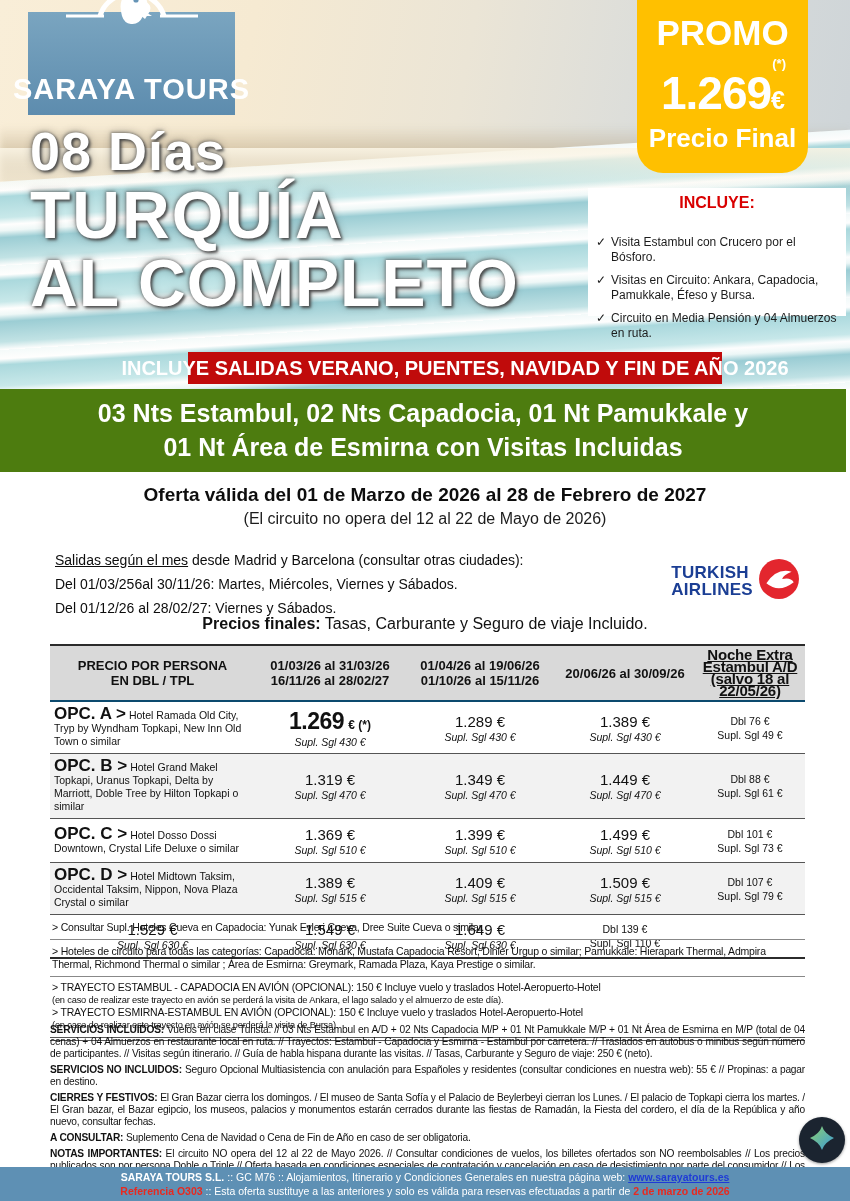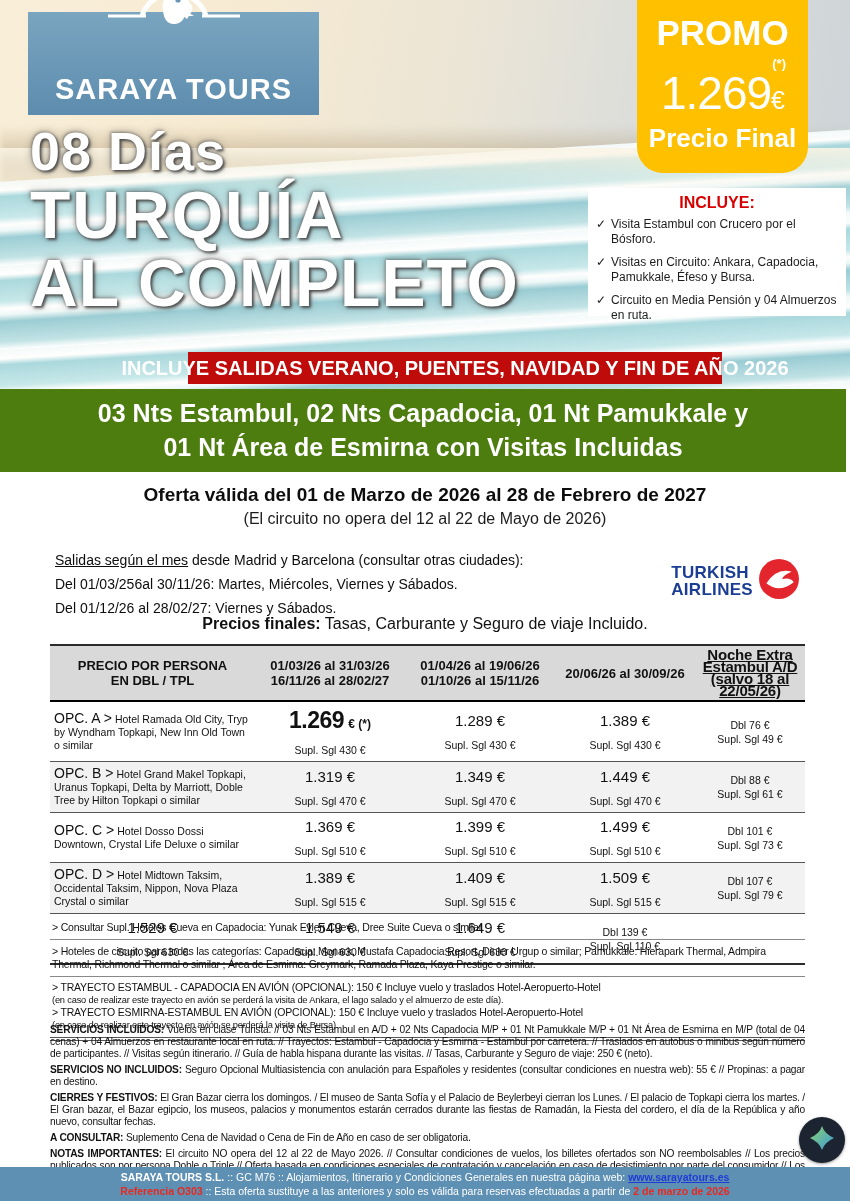--- a/index.html
+++ b/index.html
@@ -16,45 +16,45 @@
   .hero .terraces { position:absolute; left:-45px; right:-45px; top:156px; height:300px;
     transform:rotate(-3.5deg);
     background:repeating-linear-gradient(to bottom,
       #f4fbfb 0px,#ffffff 9px,#a8d8dd 15px,#c6e8ea 36px,#ffffff 43px,
       #eef8f8 49px,#98ccd4 56px,#bfe2e5 76px,#ffffff 84px);
     opacity:.96; }
   .hero .glowband { position:absolute; left:0; right:0; top:148px; height:46px;
     background:linear-gradient(to bottom, rgba(250,244,228,.9), rgba(250,244,228,0)); }
 
   
-  .logo { position:absolute; left:28px; top:12px; width:291px; height:103px;
+  .logo { position:absolute; left:28px; top:12px; width:207px; height:103px;
     background:linear-gradient(to bottom,#7aa5c0,#5d8cae);
     display:flex; flex-direction:column; align-items:center; justify-content:flex-end; padding-bottom:9px;gap:40px; }
   .logo-text { font-size:29px; font-weight:bold; color:#fff; letter-spacing:1px; white-space:nowrap; }
 
   
   .hero-title { position:absolute; left:30px; top:120px; color:#fff; font-weight:bold;
     text-shadow:2px 2px 3px rgba(70,70,70,.95), -1px -1px 3px rgba(90,90,90,.6), 0 0 10px rgba(0,0,0,.3); }
   .ht1 { font-size:54px; line-height:62px; letter-spacing:1px; }
   .ht2 { font-size:66px; line-height:66px; letter-spacing:2px; }
   .ht3 { font-size:66px; line-height:70px; letter-spacing:1px; }
 
   
   .promo { position:absolute; left:637px; top:0; width:171px; height:173px; background:#FFC000;
     border-radius:0 0 26px 26px; color:#fff; text-align:center; padding-top:14px; }
   .promo-label { font-size:35px; font-weight:bold; line-height:38px; }
   .promo-star { font-size:13px; font-weight:bold; text-align:right; padding-right:22px; height:15px; margin-top:4px; }
-  .promo-price { font-size:46px; font-weight:normal; line-height:44px; letter-spacing:-1px; }
+  .promo-price { font-size:46px; font-weight:bold; line-height:44px; letter-spacing:-1px; }
   .promo-price .cur { font-size:25px; }
   .promo-final { font-size:26px; font-weight:bold; line-height:32px; }
 
   
   .includes { position:absolute; left:588px; top:188px; width:258px; height:128px; background:#fff;
     padding:6px 8px 0 8px; }
-  .inc-title { color:#D90000; font-weight:bold; font-size:16px; text-align:center; margin-bottom:5px; }
+  .inc-title { color:#D90000; font-weight:bold; font-size:16px; text-align:center; margin-bottom:23px; }
   .inc-item { display:flex; gap:5px; font-size:12px; color:#1c1c1c; margin-bottom:8px; line-height:15px; }
   .check { font-size:12px; flex:0 0 auto; }
 
   
   .red-band { position:absolute; left:188px; top:352px; width:534px; height:32px; background:#C00B0B;
     color:#fff; display:flex; align-items:center; justify-content:center; font-size:20px; font-weight:bold;
     white-space:nowrap; }
   .orange-band { position:absolute; left:0; top:389px; width:846px; height:83px; background:#4d7c0f;
     color:#fff; text-align:center; font-weight:bold; font-size:25px; line-height:34px; padding-top:7px; }
 
@@ -68,32 +68,32 @@
   .underlined { text-decoration:underline; }
 
   .airline { position:absolute; top:558px; right:50px; display:flex; align-items:center; gap:5px; }
   .airline-name { color:#1B3E94; font-weight:bold; font-size:17px; line-height:17px; letter-spacing:.3px; text-align:left; }
 
   .prices-note { position:absolute; top:615px; left:0; width:850px; text-align:center; font-size:16px; color:#111; }
 
   
   .pricetable { position:absolute; top:644px; left:50px; width:755px; }
   .t-head, .t-row { display:grid; grid-template-columns:205px 150px 150px 140px 110px; align-items:center; text-align:center; }
-  .t-head { background:#D9D9D9; border-top:2px solid #2b2b2b; border-bottom:2px solid #000000;
+  .t-head { background:#D9D9D9; border-top:2px solid #2b2b2b; border-bottom:2px solid #0c4a6e;
     min-height:44px; font-weight:bold; font-size:13px; line-height:15px; padding:3px 0; }
   .t-head .c5 { font-size:15px; line-height:12px; letter-spacing:-.2px;text-decoration:underline; }
   .t-row { border-bottom:1.5px solid #555; padding:5px 0; min-height:44px; }
   .t-row.alt { background:#F2F2F2; }
   .t-row.last { border-bottom:2px solid #2b2b2b; }
   .hotels-cell { text-align:left; font-size:10.5px; line-height:13px; padding:0 6px 0 4px; color:#111; }
-  .opc { font-weight:normal; font-size:14px; }
+  .opc { font-weight:bold; font-size:17px; }
   .price { font-size:15px; color:#111; }
   .price .big { font-size:23px; font-weight:bold; letter-spacing:-.5px; }
   .price .suffix { font-size:12px; font-weight:bold; }
-  .supl { font-size:10.5px; margin-top:10px; color:#111; }
+  .supl { font-size:10.5px; margin-top:1px; color:#111;font-style:italic; }
   .extra { font-size:10.5px; line-height:14px; color:#111; }
 
   
   .notes { position:absolute; top:916px; left:50px; width:755px; color:#111; letter-spacing:-.2px; }
   .note-row { padding:5px 2px; border-bottom:1px solid #888; font-size:10.5px; line-height:13px; }
   .trayecto-row { padding:4px 2px 2px; }
   .tr-main { font-size:10.5px; line-height:13px; }
   .tr-sub { font-size:9.3px; line-height:12px; }
   .double-line { height:4px; border-top:1px solid #555; border-bottom:1px solid #555; margin-top:4px; }
 

